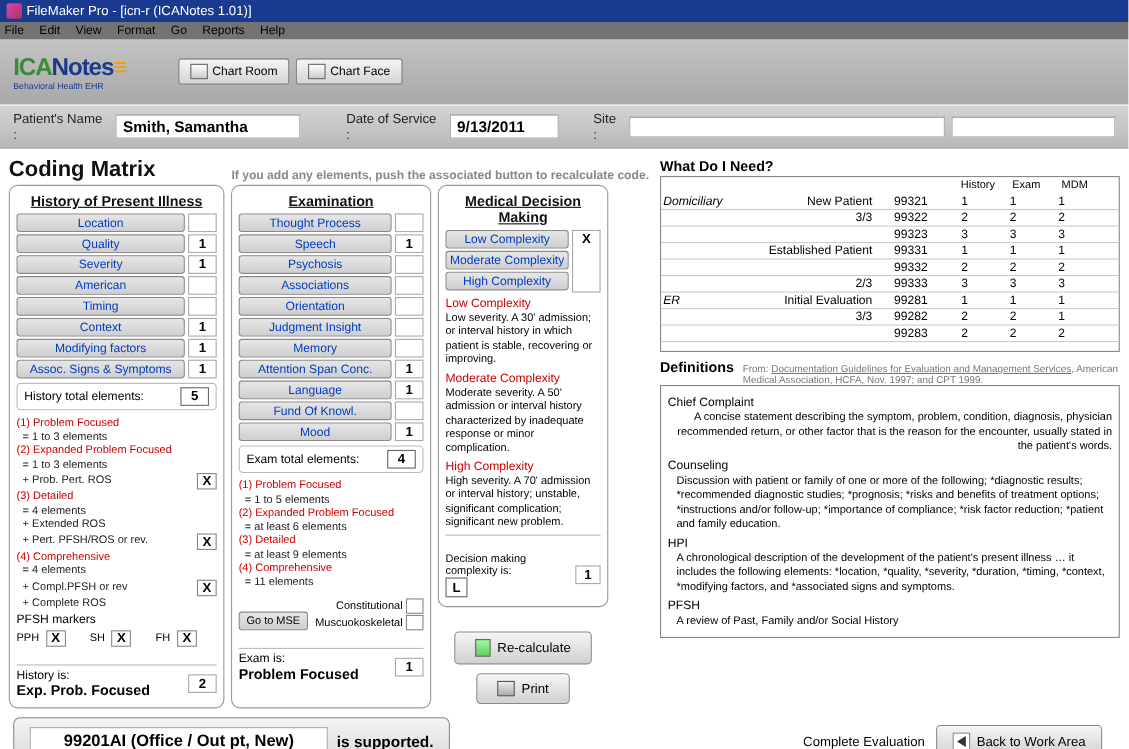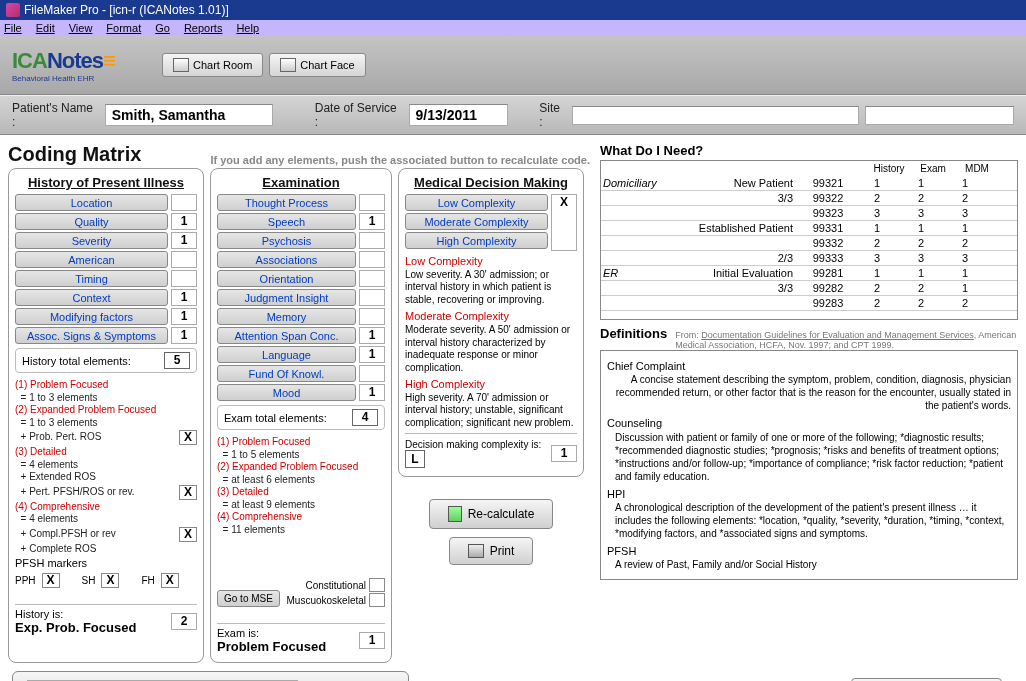--- a/index.html
+++ b/index.html
@@ -1,19 +1,19 @@
 <!DOCTYPE html>
 <html><head>
 <meta charset="utf-8">
 <style>
 * { box-sizing: border-box; margin: 0; padding: 0; }
 body { font-family: Arial, sans-serif; font-size: 11px; background: #fff; width: 1026px; }
 .titlebar { background: #1a3a8f; color: #fff; padding: 3px 6px; font-size: 12px; display: flex; align-items: center; gap: 4px; }
 .titlebar .tiny-icon { width: 14px; height: 14px; background: linear-gradient(135deg,#d4a,#a36); border-radius: 2px; display: inline-block; }
-.menubar { background: #c4b5fd; padding: 2px 4px; display: flex; gap: 14px; font-size: 11px; text-decoration: underline; }
+.menubar { background: #737373; padding: 2px 4px; display: flex; gap: 14px; font-size: 11px; }
 .menubar span { cursor: default; }
 .toolbar { background: linear-gradient(#c4c4c4,#a8a8a8); padding: 6px; display: flex; align-items: center; gap: 6px; border-bottom: 1px solid #888; }
 .logo { width: 150px; height: 46px; display: flex; flex-direction: column; justify-content: center; padding-left: 6px; }
 .logo-text { font-size: 22px; font-weight: bold; color: #1a3a8f; letter-spacing: -1px; }
 .logo-text .ica { color: #3a8a3a; }
 .logo-sub { font-size: 8px; color: #1a3a8f; }
 .tb-btn { background: linear-gradient(#f5f5f5,#d5d5d5); border: 1px solid #888; border-radius: 3px; padding: 4px 10px; font-size: 11px; display: flex; align-items: center; gap: 4px; cursor: pointer; }
 .tb-icon { width: 16px; height: 14px; border: 1px solid #666; background: linear-gradient(#fff,#ccc); display: inline-block; }
 .patient-bar { background: linear-gradient(#d4d4d4,#b8b8b8); padding: 5px 12px; display: flex; align-items: center; gap: 6px; font-size: 12px; border-top: 1px solid #eee; border-bottom: 1px solid #888; }
 .patient-bar .label { color: #222; }
@@ -23,42 +23,42 @@
 .patient-bar .site-field { width: 290px; height: 19px; }
 .patient-bar .site-field2 { width: 150px; height: 19px; }
 .main { display: flex; padding: 6px 8px 0 8px; gap: 4px; }
 .left-wrap { flex: 1; }
 .page-title { font-size: 20px; font-weight: bold; color: #111; padding: 2px 0; }
 .recalc-note { font-size: 11px; color: #888; font-weight: bold; text-align: right; padding: 0 6px 2px 0; }
 .cols { display: flex; gap: 6px; }
 .panel { background: #fff; border: 1px solid #999; border-radius: 8px; padding: 6px 6px 8px 6px; }
 .panel-hpi { width: 196px; }
 .panel-exam { width: 182px; }
-.panel-mdm { width: 186px; }
+.panel-mdm { width: 155px; }
 .panel-h { text-align: center; font-size: 13px; font-weight: bold; text-decoration: underline; margin-bottom: 4px; color: #111; }
 .row { display: flex; align-items: center; gap: 3px; margin-bottom: 2px; }
 .bluebtn { flex: 1; background: linear-gradient(#e6e6e6,#cfcfcf); border: 1px solid #888; border-radius: 3px; text-align: center; color: #003cbf; font-size: 11px; padding: 2px 0; height: 17px; cursor: pointer; }
 .valbox { width: 26px; height: 17px; border: 1px solid #aaa; background: #fff; text-align: center; font-size: 12px; font-weight: bold; line-height: 15px; }
 .sumrow { display: flex; justify-content: space-between; align-items: center; border: 1px solid #bbb; border-radius: 4px; padding: 3px 6px; margin: 4px 0; font-size: 11px; }
 .sumrow .valbox { border: 1px solid #666; }
 .legend { font-size: 10px; line-height: 1.25; padding: 2px 0; }
 .legend .t1 { color: #c00; }
 .legend .sub { color: #222; }
 .checkrow { display: flex; align-items: center; gap: 4px; margin: 1px 0; }
 .cb { width: 18px; height: 15px; border: 1px solid #888; background: #fff; text-align: center; font-weight: bold; font-size: 12px; line-height: 13px; }
 .pfsh { display: flex; gap: 6px; align-items: center; font-size: 10px; margin-top: 4px; }
 .result { display: flex; justify-content: space-between; align-items: center; border-top: 1px solid #bbb; margin-top: 16px; padding-top: 3px; font-size: 11px; }
 .result .big { font-size: 13px; font-weight: bold; }
 .gotobtn { background: linear-gradient(#e6e6e6,#cfcfcf); border: 1px solid #888; border-radius: 3px; padding: 2px 6px; font-size: 10px; cursor: pointer; }
-.body-areas { font-size: 10px; display: flex; flex-direction: column; gap: 1px; align-items: flex-end; margin-top: 34px; }
+.body-areas { font-size: 10px; display: flex; flex-direction: column; gap: 1px; align-items: flex-end; }
 .ba-row { display: flex; align-items: center; gap: 3px; }
 .ba-box { width: 16px; height: 14px; border: 1px solid #888; background: #fff; }
 .mdm-sec { font-size: 10px; margin: 4px 0; line-height: 1.25; }
 .mdm-h { color: #c00; font-size: 11px; }
-.mdm-dec { border-top: 1px solid #bbb; margin-top: 4px; padding-top: 5px; font-size: 10px; display: flex; justify-content: space-between; align-items: center; }
+.mdm-dec { border-top: 1px solid #bbb; margin-top: 4px; padding-top: 16px; font-size: 10px; display: flex; justify-content: space-between; align-items: center; }
 .mdm-dec .lbox { border: 1px solid #666; padding: 1px 4px; font-size: 12px; font-weight: bold; background: #fff; display: inline-block; min-width: 20px; text-align: center; }
 .actions { text-align: center; margin-top: 18px; }
 .bigbtn { display: inline-flex; align-items: center; gap: 6px; background: linear-gradient(#f5f5f5,#d0d0d0); border: 1px solid #888; border-radius: 4px; padding: 6px 18px; font-size: 12px; margin: 4px 0; cursor: pointer; }
 .calc-icon { width: 14px; height: 16px; border: 1px solid #555; background: linear-gradient(#9f9,#6c6); display: inline-block; }
 .print-icon { width: 16px; height: 14px; border: 1px solid #555; background: linear-gradient(#eee,#aaa); display: inline-block; }
 .right-col { width: 418px; display: flex; flex-direction: column; }
 .need-h { font-size: 13px; font-weight: bold; padding: 2px 0; }
 .table-wrap { border: 1px solid #888; background: #fff; position: relative; height: 160px; overflow: hidden; }
 .table-head { display: flex; justify-content: flex-end; gap: 0; font-size: 10px; padding: 2px 18px 2px 0; }
 .table-head span { width: 44px; text-align: center; }

